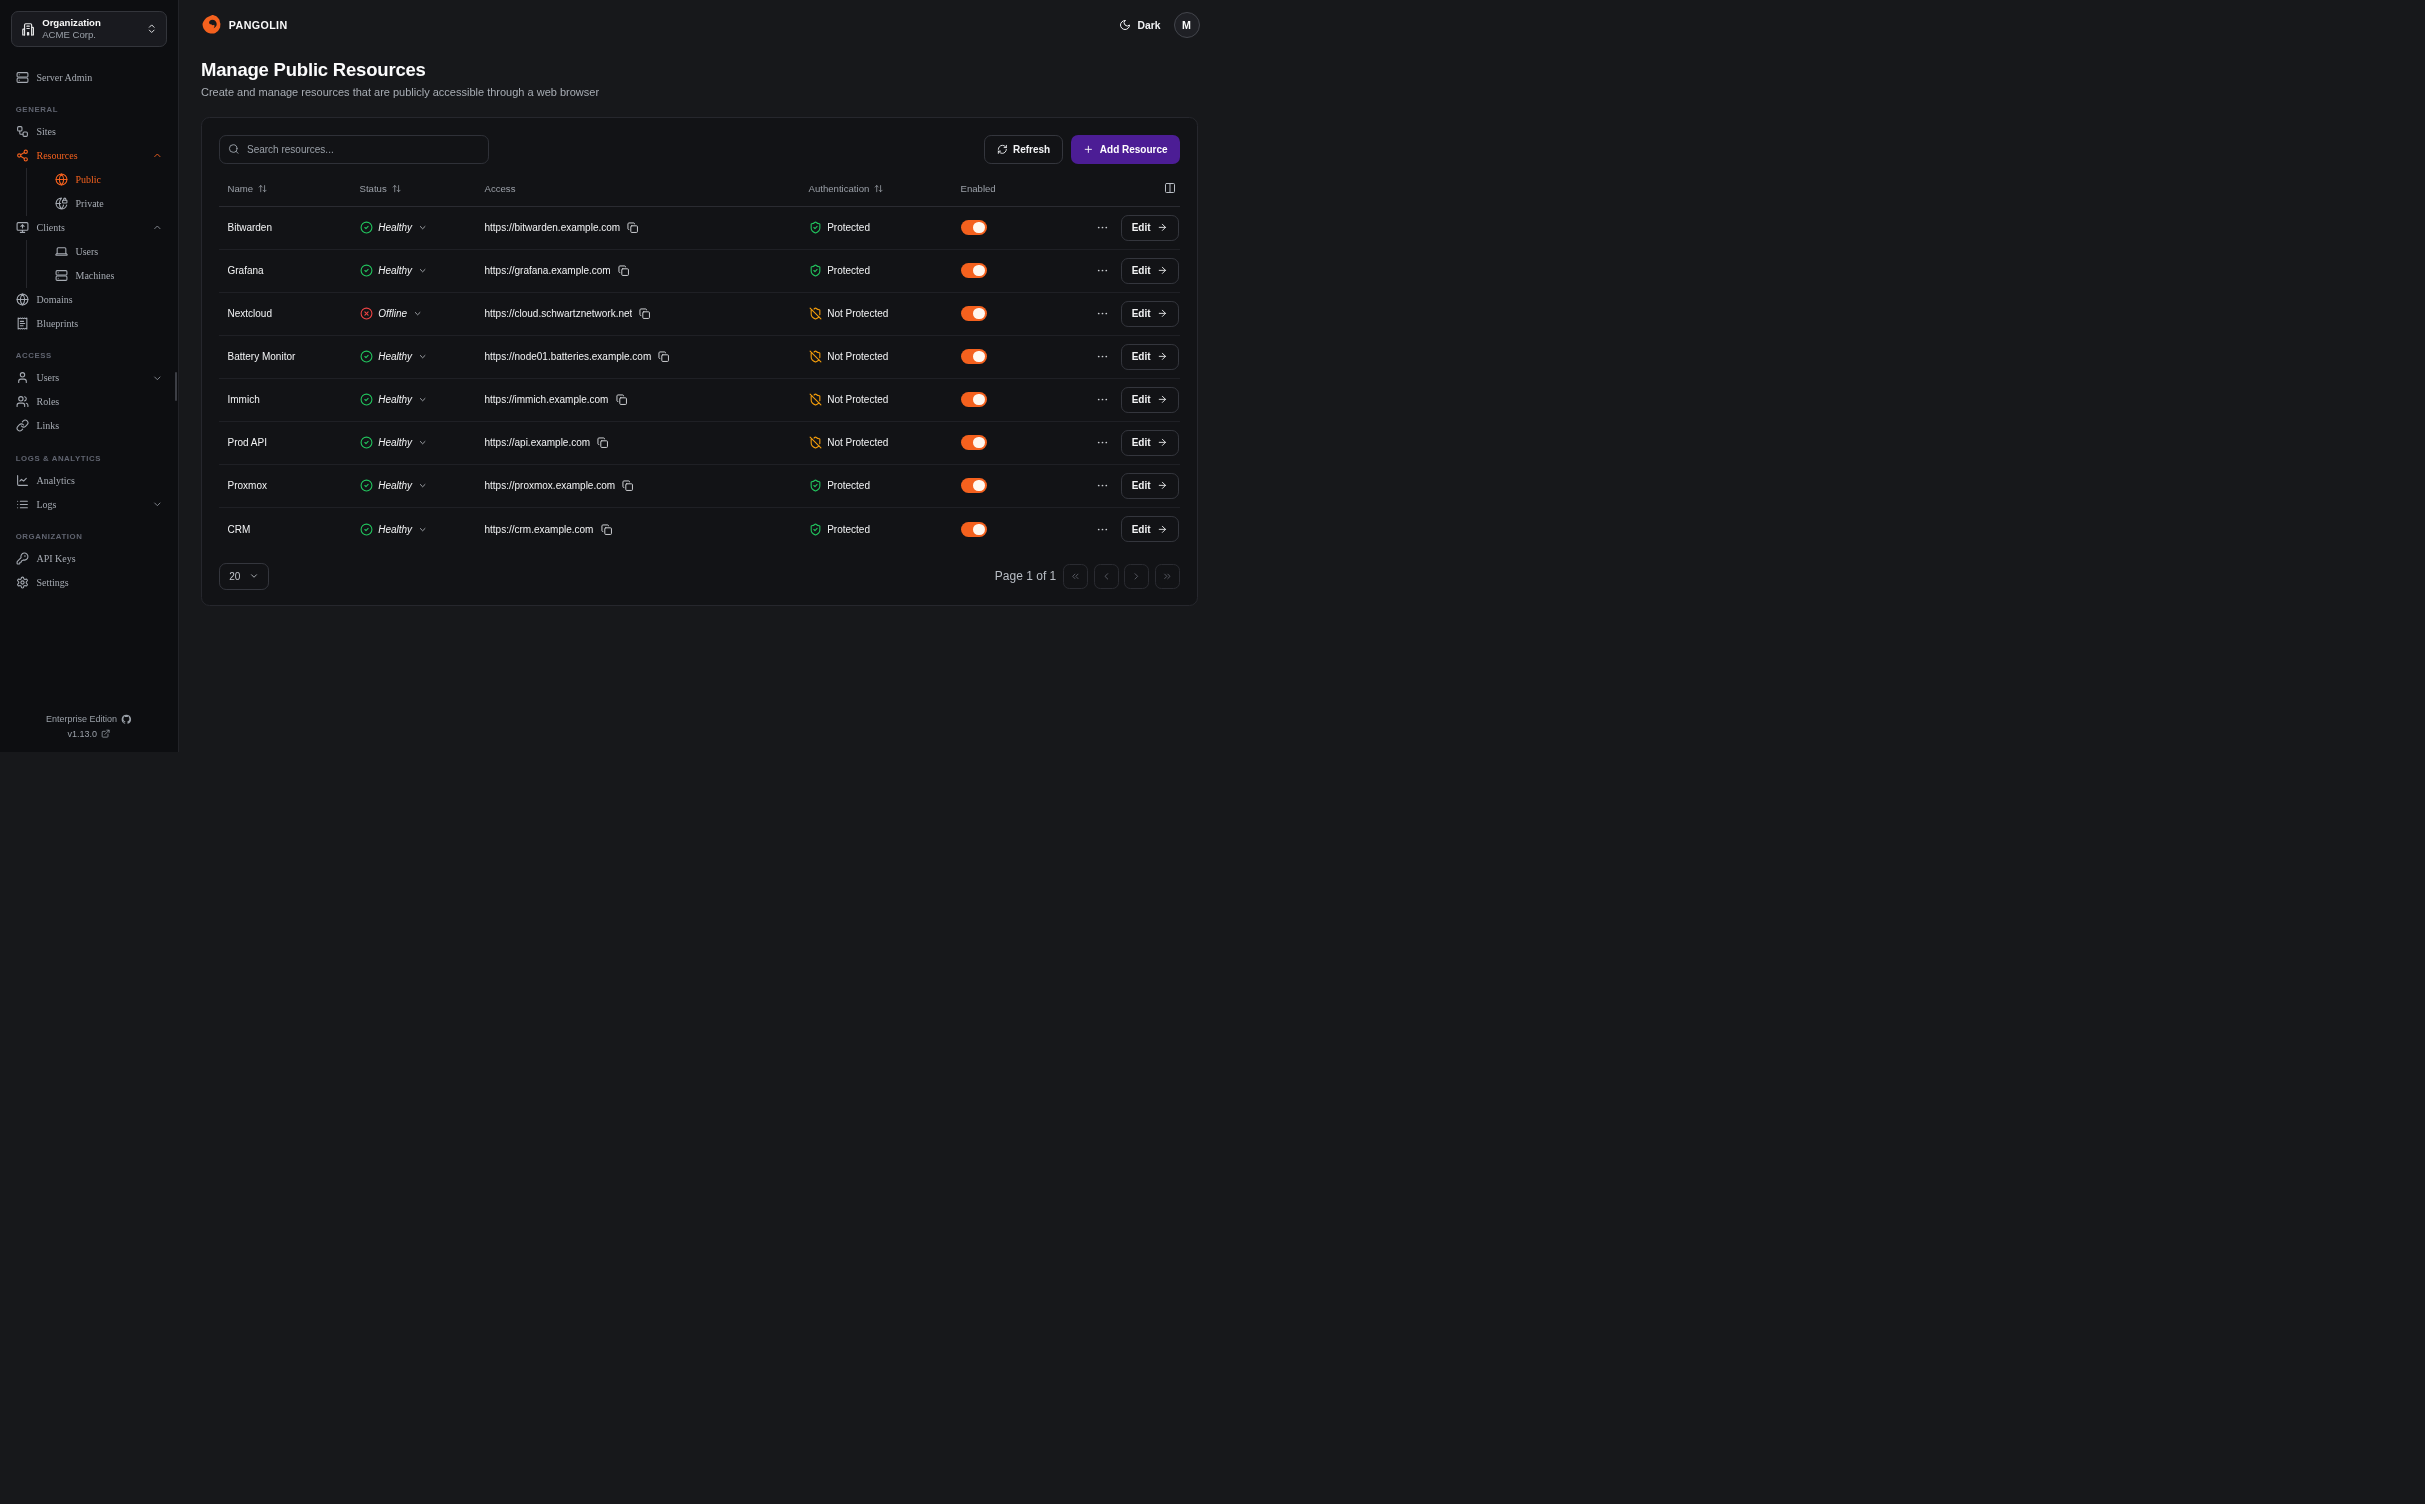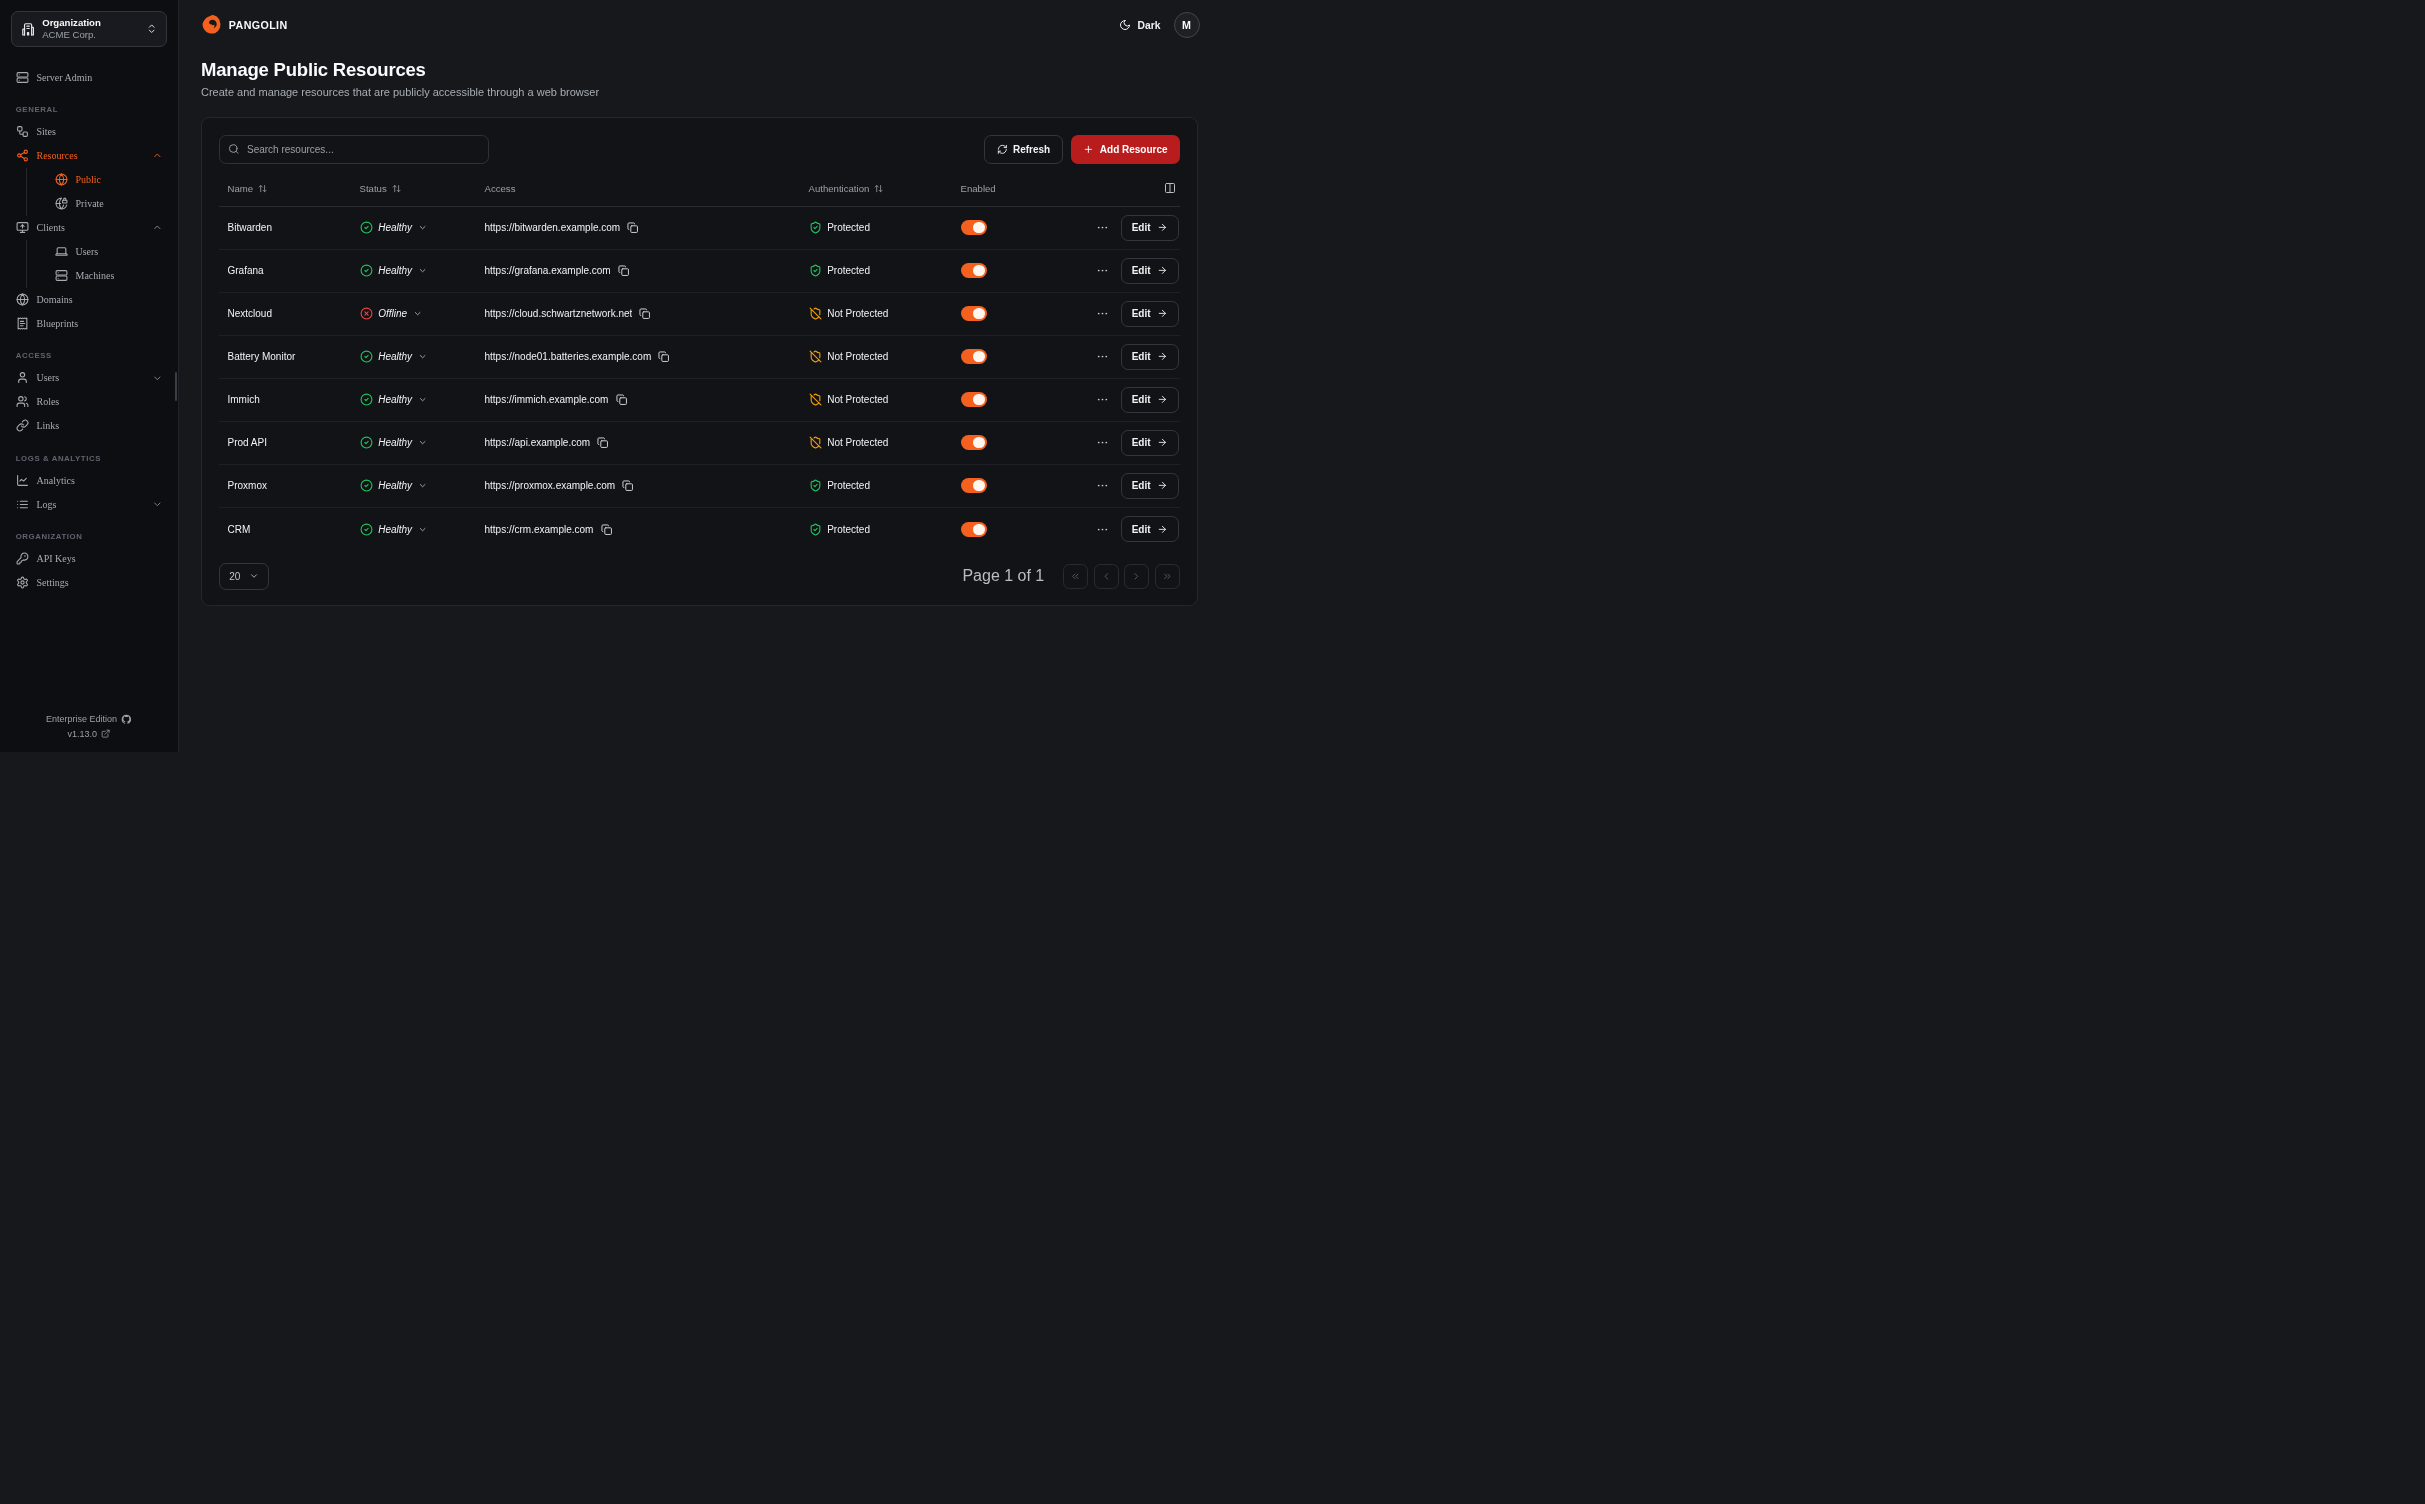--- a/index.html
+++ b/index.html
@@ -43,21 +43,21 @@
   
   .card { margin-top:19px; width:997px; background:#121316; border:0.7px solid #26272d; border-radius:8.5px; padding:17px 17px 15.7px; }
   .toolbar { display:flex; align-items:center; }
   .search-wrap { position:relative; width:270px; }
   .search-wrap .icon { position:absolute; left:8.5px; top:50%; transform:translateY(-50%); color:#9aa0a8; }
   .search-input { width:100%; height:28.5px; background:transparent; border:0.7px solid #2f3138; border-radius:7.1px; padding:0 8.5px 0 27px; color:#e9eaec; font-size:10px; font-family:inherit; outline:none; }
   .search-input::placeholder { color:#9aa0a8; }
   .toolbar-right { margin-left:auto; display:flex; align-items:center; gap:8.5px; }
   .btn { display:inline-flex; align-items:center; gap:5.7px; height:28.5px; padding:0 11.4px; border-radius:7.1px; font-size:10px; font-weight:600; cursor:pointer; border:0.7px solid transparent; font-family:inherit; }
   .btn-outline { background:transparent; border-color:#34363d; color:#f2f3f5; }
-  .btn-primary { background:#b91c1c; color:#ffffff; }
+  .btn-primary { background:#4c1d95; color:#ffffff; }
 
   
   .table { margin-top:7.1px; }
   .thead-row, .trow { display:grid; grid-template-columns:132px 125px 324px 152px 96px 1fr; align-items:center; }
   .thead-row { height:36px; border-bottom:0.7px solid #2a2b31; color:#9ba0a8; font-size:9.6px; }
   .cell { padding-left:8.5px; display:flex; align-items:center; gap:5.7px; min-width:0; }
   .th-sort { display:inline-flex; align-items:center; gap:5px; color:inherit; cursor:pointer; }
   .th-sort .icon { color:#9ba0a8; }
   .th-cols { justify-content:flex-end; padding-right:4.3px; }
   .cols-btn { color:#b9bec5; cursor:pointer; }
@@ -76,21 +76,21 @@
   .switch { width:26px; height:15px; border-radius:711px; background:#f4611e; position:relative; cursor:pointer; }
   .switch .knob { position:absolute; top:1.8px; right:1.8px; width:11.4px; height:11.4px; border-radius:50%; background:#fff7ef; }
   .actions-cell { justify-content:flex-end; padding-right:1.4px; gap:12px; }
   .dots-btn { color:#cdd0d4; cursor:pointer; }
   .edit-btn { display:inline-flex; align-items:center; gap:6.4px; height:26px; padding:0 10px; border:0.7px solid #34363d; border-radius:7.1px; background:transparent; color:#f2f3f4; font-size:10px; font-weight:600; cursor:pointer; font-family:inherit; }
 
   
   .card-footer { display:flex; align-items:center; margin-top:12px; }
   .pagesize { display:inline-flex; align-items:center; gap:8.5px; height:27px; padding:0 9.3px; border:0.7px solid #34363d; border-radius:7.1px; color:#c3c7cc; font-size:10px; cursor:pointer; }
   .pager { margin-left:auto; display:flex; align-items:center; gap:5.7px; }
-  .page-info { color:#b9bec5; font-size:16px; margin-right:13px; }
+  .page-info { color:#b9bec5; font-size:12px; margin-right:1px; }
   .pg-btn { width:25px; height:25px; border:0.7px solid #2a2b31; border-radius:6.4px; background:transparent; display:flex; align-items:center; justify-content:center; color:#5d6069; cursor:default; }
 </style>
 </head>
 <body>
 
 <aside class="sidebar">
   <div class="org-box">
     <span class="icon">
       <svg width="14.2" height="14.2" viewBox="0 0 24 24" fill="none" stroke="currentColor" stroke-width="2" stroke-linecap="round" stroke-linejoin="round">
           <path d="M6 22V5a2 2 0 0 1 2-2h8a2 2 0 0 1 2 2v17"></path>

